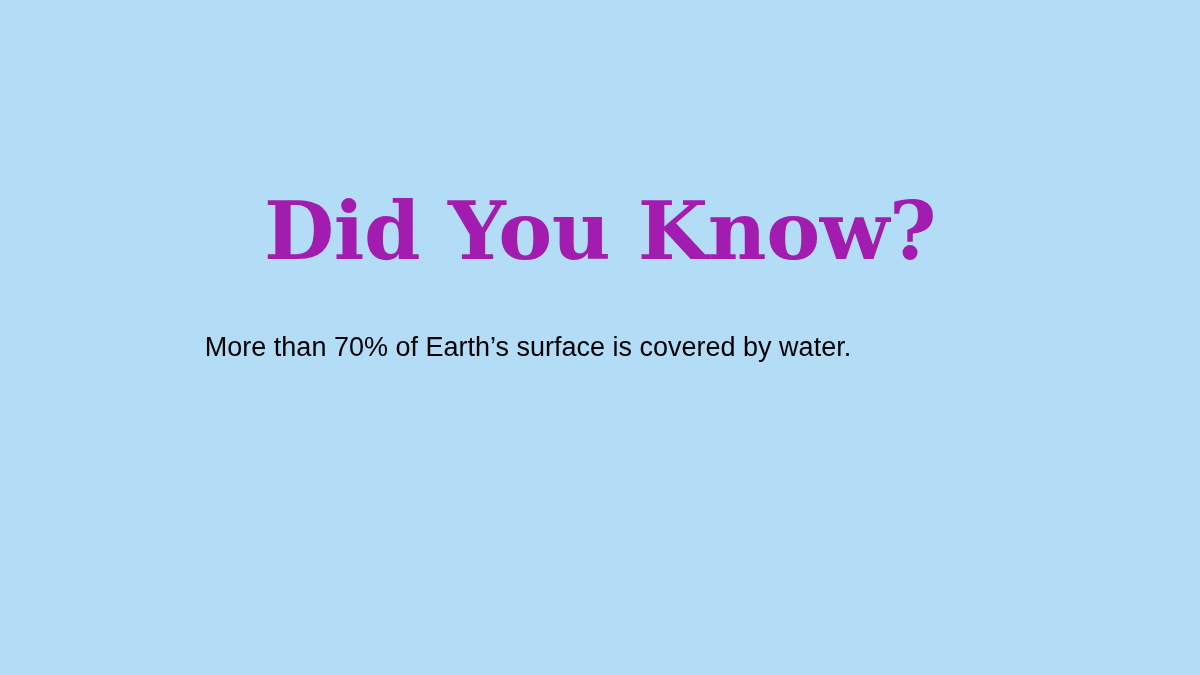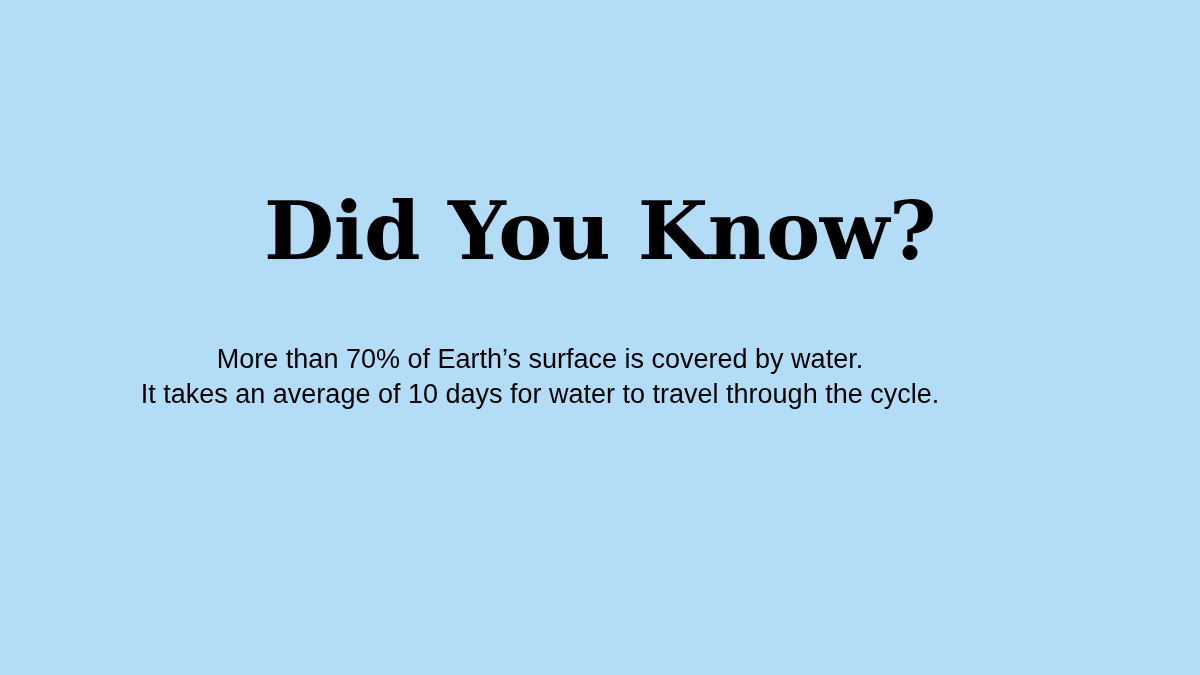--- a/index.html
+++ b/index.html
@@ -46,21 +46,21 @@
     color: #000000;
     text-align: center;
     white-space: nowrap;
   }
 
   .fact-list {
     position: absolute;
     left: 0;
     top: 330px;
     width: 1056px;
-    margin: 12px;
+    margin: 0;
     padding: 0;
     list-style: none;
     text-align: center;
   }
 
   .fact-line {
     display: block;
     font-family: "Liberation Sans", sans-serif;
     font-weight: 400;
     font-size: 27px;
@@ -69,21 +69,20 @@
     text-align: center;
     white-space: nowrap;
   }
 </style>
 </head>
 <body style="background: rgb(179, 220, 247);">
 
 <div class="slide" style="background: rgb(179, 220, 247);">
   <div class="slide-content">
 
-    <h1 class="slide-title" style="color: #000000;">Did You Know?</h1>
+    <h1 class="slide-title" style="color: #a21caf;">Did You Know?</h1>
 
     <div class="fact-list">
       <span class="fact-line" style="color: rgb(0, 0, 0);">More than 70% of Earth’s surface is covered by water.</span>
-      <span class="fact-line" style="color: rgb(0, 0, 0);">It takes an average of 10 days for water to travel through the cycle.</span>
     </div>
 
   </div>
 </div>
 
 </body></html>

